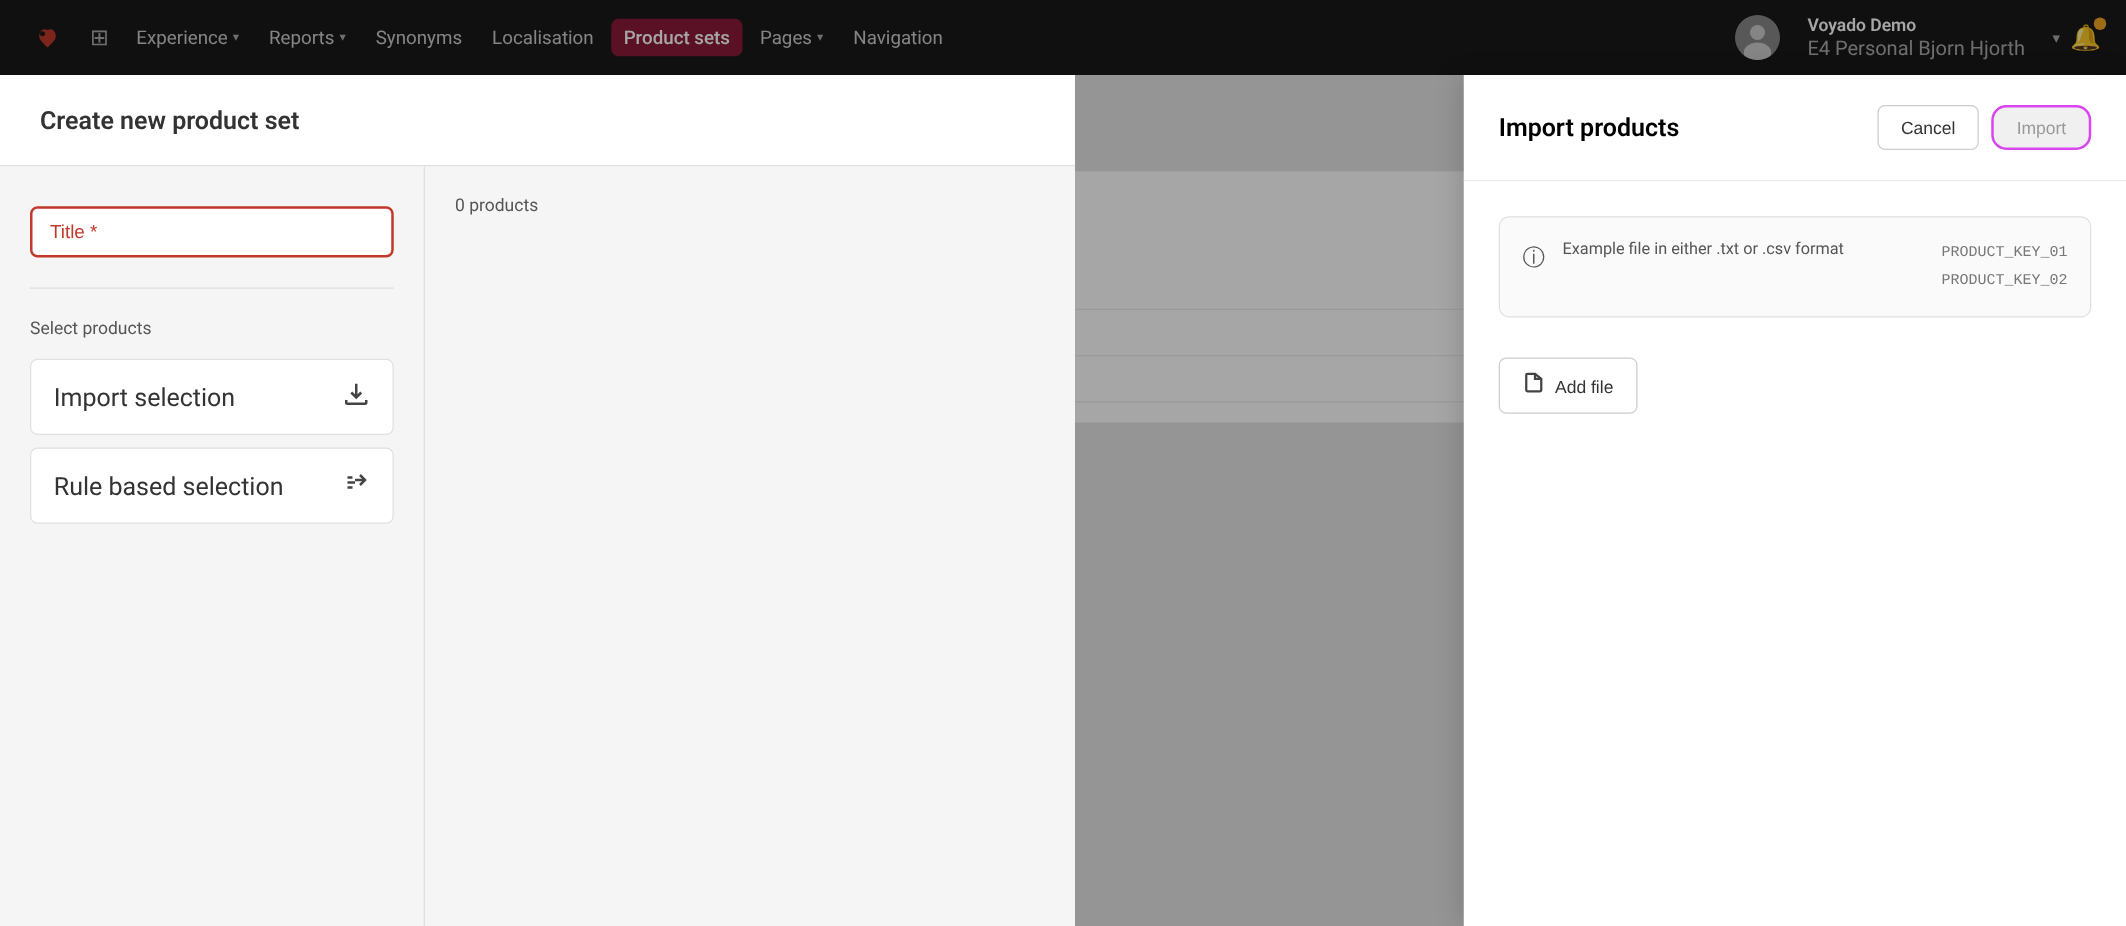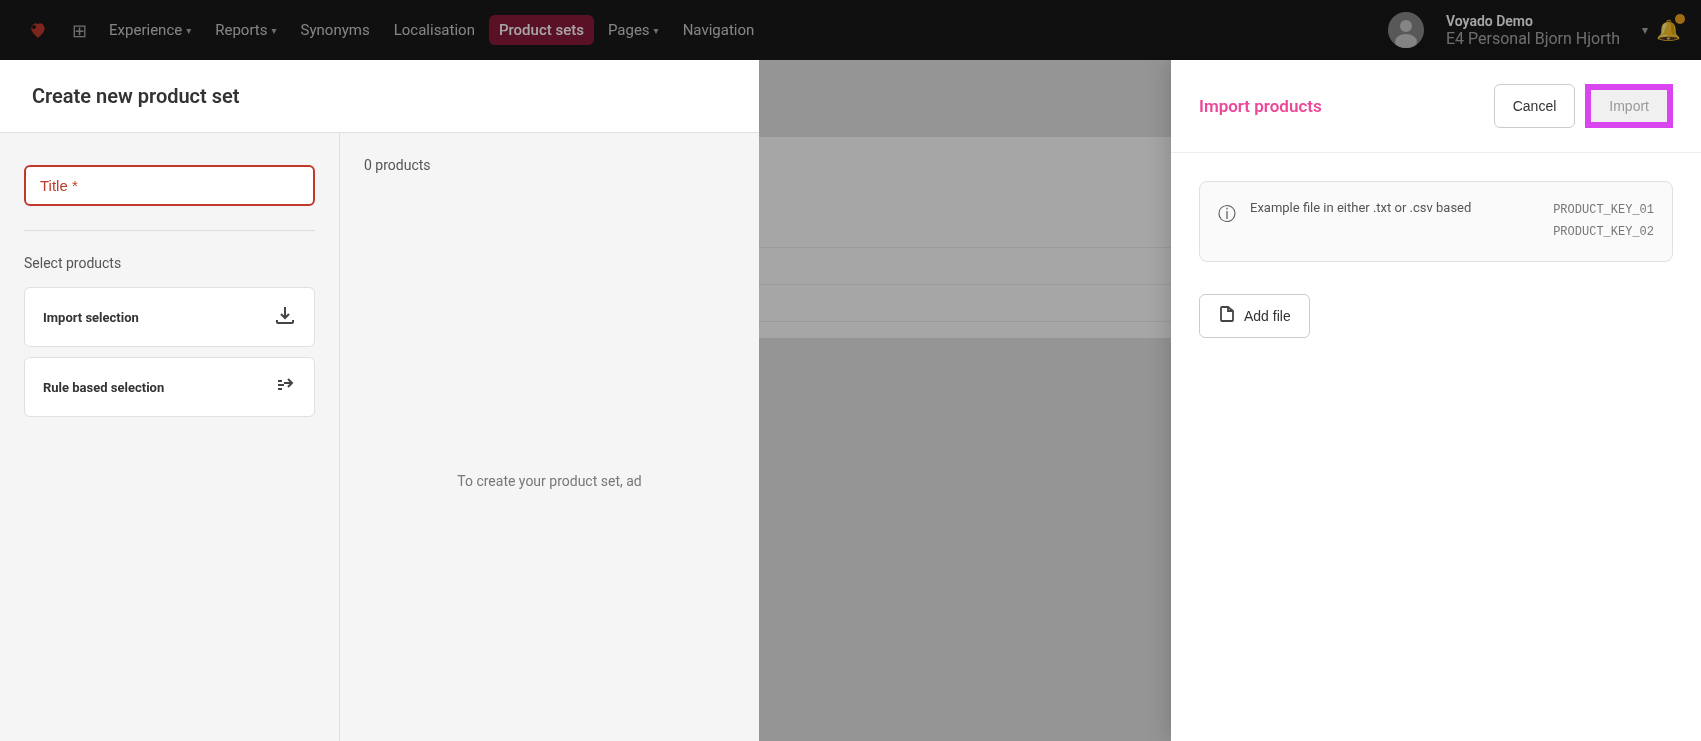--- a/index.html
+++ b/index.html
@@ -144,21 +144,21 @@
       bottom: 0;
       background: rgba(0,0,0,0.35);
       z-index: 100;
     }
 
     
     .create-panel {
       position: absolute;
       top: 60px;
       left: 0;
-      width: 759px;
+      width: 860px;
       bottom: 0;
       background: #f5f5f5;
       z-index: 200;
       display: flex;
       flex-direction: column;
     }
     .create-panel-header {
       background: #fff;
       padding: 24px 32px;
       border-bottom: 1px solid #e0e0e0;
@@ -206,22 +206,22 @@
       border: 1px solid #e0e0e0;
       border-radius: 6px;
       padding: 16px 18px;
       display: flex;
       align-items: center;
       justify-content: space-between;
       margin-bottom: 10px;
       cursor: pointer;
     }
     .selection-option-label {
-      font-size: 13px;
-      font-weight: 700;
+      font-size: 20px;
+      font-weight: 400;
       color: #333;
     }
     .selection-option-icon {
       font-size: 18px;
       color: #555;
     }
 
     .create-panel-right {
       flex: 1;
       padding: 24px;
@@ -255,41 +255,41 @@
       box-shadow: -4px 0 20px rgba(0,0,0,0.15);
     }
     .import-modal-header {
       display: flex;
       align-items: center;
       justify-content: space-between;
       padding: 24px 28px;
       border-bottom: 1px solid #eee;
     }
     .import-modal-title {
-      font-size: 17px;
+      font-size: 20px;
       font-weight: 600;
-      color: #ec4899;
+      color: #000000;
     }
     .import-modal-actions {
       display: flex;
       gap: 10px;
     }
     .btn-cancel {
       padding: 8px 18px;
       border: 1px solid #ccc;
       border-radius: 6px;
       background: #fff;
       font-size: 14px;
       color: #333;
       cursor: pointer;
     }
     .btn-import {
       padding: 8px 18px;
-      border: 6px solid #d946ef;
-      border-radius: 0;
+      border: 2px solid #d946ef;
+      border-radius: 12px;
       background: #f0f0f0;
       font-size: 14px;
       color: #999;
       cursor: not-allowed;
     }
     .import-modal-body {
       padding: 28px;
       flex: 1;
     }
     .info-box {
@@ -446,40 +446,37 @@
             <path d="M4 7h4M4 11h6M4 15h4"></path>
             <path d="M14 5l4 4-4 4"></path>
             <path d="M18 9H10"></path>
           </svg>
         </span>
       </div>
     </div>
 
     <div class="create-panel-right">
       <div class="products-count">0 products</div>
-      <div style="flex:1; display:flex; align-items:center; justify-content:center; width:100%;">
-        <div class="panel-right-message">To create your product set, ad</div>
-      </div>
     </div>
   </div>
 </div>
 
 <div class="import-modal">
   <div class="import-modal-header">
     <div class="import-modal-title">Import products</div>
     <div class="import-modal-actions">
       <button class="btn-cancel">Cancel</button>
       <button class="btn-import">Import</button>
     </div>
   </div>
   <div class="import-modal-body">
 
     <div class="info-box">
       <span class="info-icon">ⓘ</span>
-      <div class="info-text">Example file in either .txt or .csv based</div>
+      <div class="info-text">Example file in either .txt or .csv format</div>
       <div class="info-example">
         <div>PRODUCT_KEY_01</div>
         <div>PRODUCT_KEY_02</div>
       </div>
     </div>
 
     <button class="add-file-btn">
       <span class="add-file-icon">
         <svg width="18" height="18" viewBox="0 0 18 18" fill="none" stroke="#444" stroke-width="1.8">
           <path d="M10 2H4a1 1 0 00-1 1v12a1 1 0 001 1h10a1 1 0 001-1V6l-5-4z"></path>

